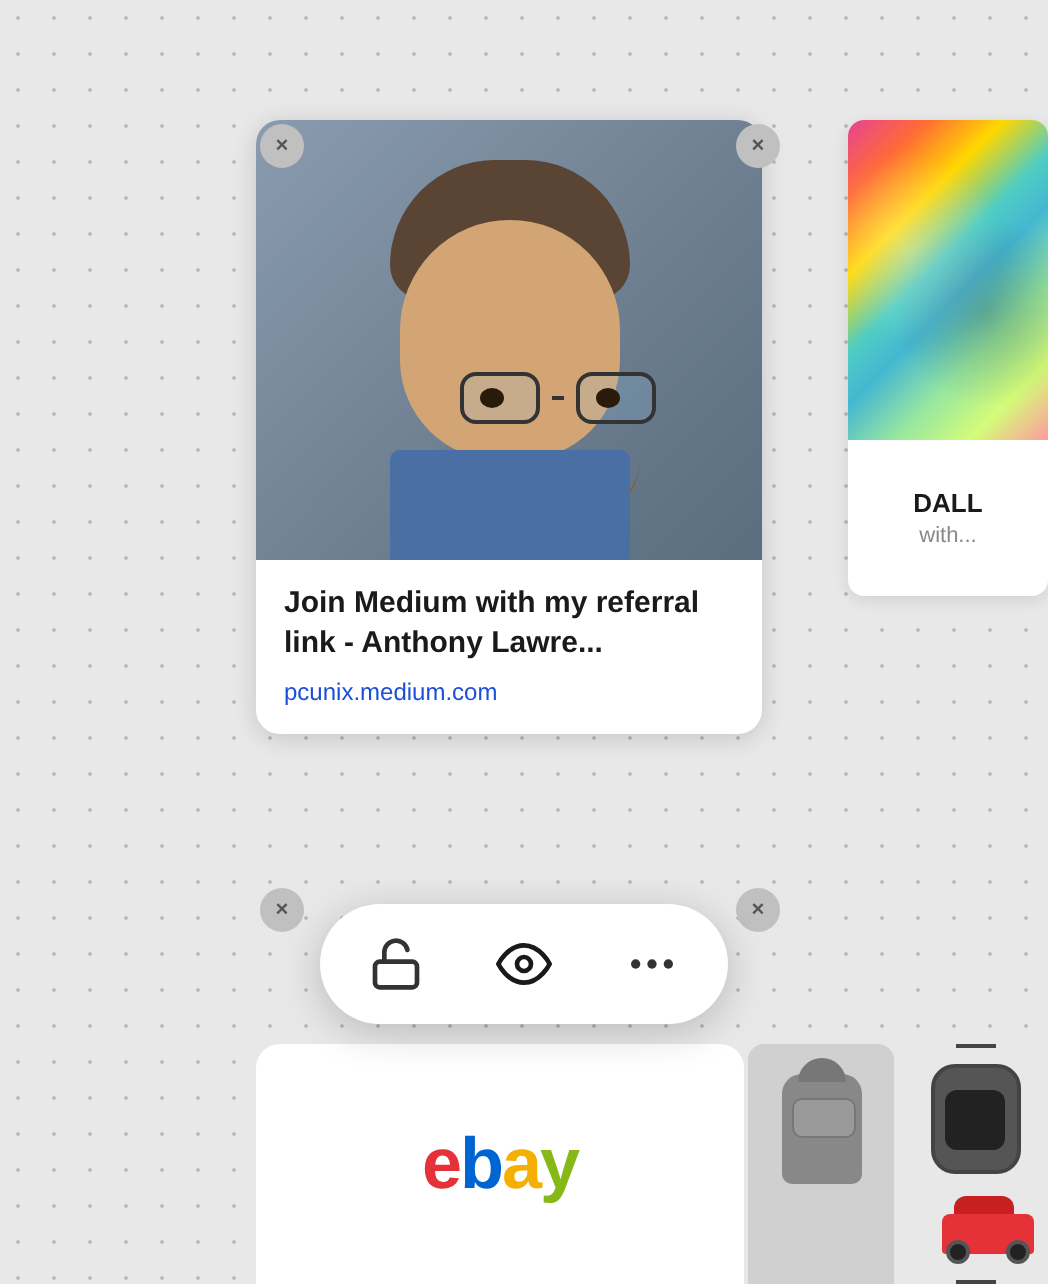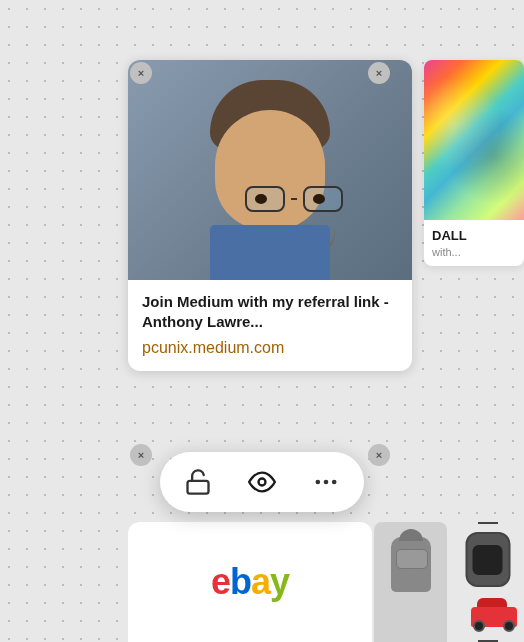--- a/index.html
+++ b/index.html
@@ -28,21 +28,21 @@
       top: 0; left: 0;
       width: 100%; height: 100%;
       z-index: 1;
     }
 
     
     .article-card {
       position: absolute;
       top: 60px;
       left: 128px;
-      width: 284px;
+      width: 253px;
       background: white;
       border-radius: 12px;
       overflow: hidden;
       box-shadow: 0 2px 12px rgba(0,0,0,0.15);
     }
 
     .article-card-image {
       width: 100%;
       height: 220px;
       background: linear-gradient(135deg, #8a9bb0 0%, #7a8c9e 30%, #6b7d8e 60%, #5a6e7f 100%);
@@ -153,22 +153,22 @@
 
     .article-title {
       font-size: 15px;
       font-weight: 700;
       color: #1a1a1a;
       line-height: 1.35;
       margin-bottom: 6px;
     }
 
     .article-domain {
-      font-size: 16px;
-      color: #a16207;
+      font-size: 12px;
+      color: #1d4ed8;
     }
 
     
     .close-btn {
       position: absolute;
       width: 22px;
       height: 22px;
       background: #c0c0c0;
       border-radius: 50%;
       display: flex;
@@ -211,21 +211,22 @@
     .right-card-image::after {
       content: '';
       position: absolute;
       top: 0; left: 0; right: 0; bottom: 0;
       background: 
         radial-gradient(circle at 30% 40%, rgba(255,255,255,0.3) 0%, transparent 40%),
         radial-gradient(circle at 70% 60%, rgba(0,0,0,0.2) 0%, transparent 40%);
     }
 
     .right-card-body {
-      padding: 8px;
+      padding: 24px;
+      text-align: center;
     }
 
     .right-card-title {
       font-size: 13px;
       font-weight: 700;
       color: #1a1a1a;
     }
 
     .right-card-domain {
       font-size: 11px;

